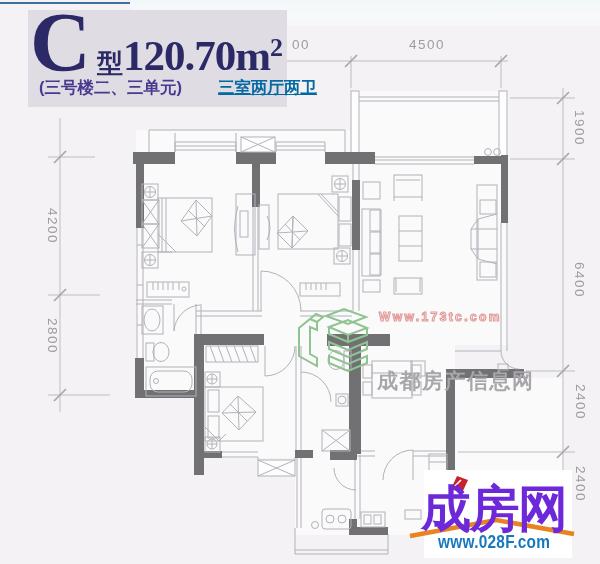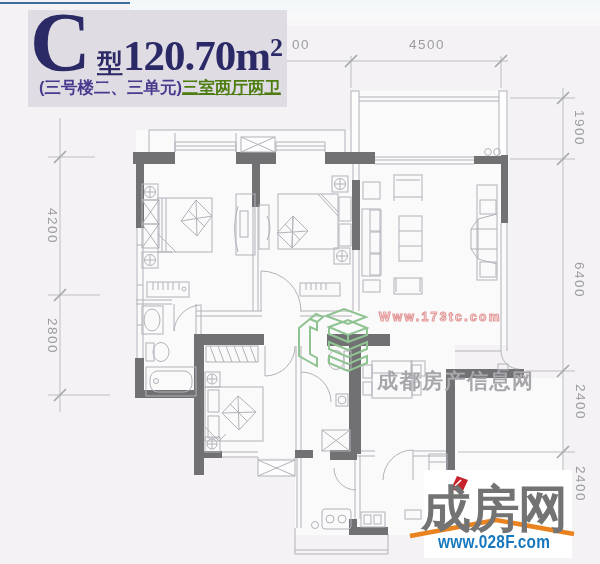--- a/index.html
+++ b/index.html
@@ -399,21 +399,21 @@
   </svg>
 
   <div class="abs" style="left:28px;top:10px;width:259px;height:97px;background:#dfdce4;"></div>
 
   <div class="abs" style="left:30px;top:5px;width:70px;height:78px;font-family:'Liberation Serif',serif;font-size:84px;font-weight:bold;color:#2b2a66;line-height:76px;">C</div>
 
   <div class="abs" style="left:97px;top:46px;font-size:26px;font-weight:bold;color:#2b2a66;">型</div>
 
   <div class="abs" style="left:123px;top:31px;font-family:'Liberation Serif',serif;font-size:43px;font-weight:bold;color:#2b2a66;letter-spacing:-1px;">120.70m<span style="font-size:26px;vertical-align:14px;">2</span></div>
 
-  <div class="abs" style="left:39px;top:77px;font-size:16.5px;font-weight:bold;color:#4a3a8e;letter-spacing:0px;">(三号楼二、三单元)<span style="color:#4d7c0f;text-decoration:underline;">三室两厅两卫</span></div>
+  <div class="abs" style="left:39px;top:77px;font-size:16.5px;font-weight:bold;color:#4a3a8e;letter-spacing:0px;">(三号楼二、三单元)<span style="color:#0369a1;text-decoration:underline;padding-left:36px;">三室两厅两卫</span></div>
 
 
   <svg class="abs" style="left:296px;top:306px" width="80" height="68" viewBox="0 0 80 68" fill="none" stroke="#8fc392" stroke-width="2">
     <path d="M3,22 L14,13 L21,16 L21,24 L14,21 L14,48 L21,52 L21,60 L3,50 Z"></path>
     <path d="M14,13 L20,8 L27,11 L21,16"></path>
     <path d="M30,10 L48,3 L70,11 L52,18 Z"></path>
     <path d="M33,21 L52,14 L71,22 L52,29 Z M33,21 L33,28 L52,36 L52,29 M71,22 L71,29 L52,36"></path>
     <path d="M33,36 L52,44 L71,36 L71,43 L52,51 L33,43 Z"></path>
     <path d="M33,50 L52,58 L71,50 L71,57 L52,65 L33,57 Z"></path>
   </svg>
@@ -426,16 +426,16 @@
 
   <svg class="abs" style="left:447px;top:474px" width="24" height="22" viewBox="0 0 24 22">
       <polygon points="4,15 10,2 21,6 15,19" fill="#c8232c"></polygon>
       <path d="M8,12 L14,6" stroke="#ffffff" stroke-width="1.6"></path>
     </svg>
 
   <svg class="abs" style="left:408px;top:514px" width="168" height="26" viewBox="0 0 168 26">
       <path d="M2,22 L88,6 L166,20" fill="none" stroke="#e9831f" stroke-width="4.5"></path>
     </svg>
 
-  <div class="abs" style="left:421px;top:476px;font-size:50px;font-weight:bold;color:#737373;letter-spacing:-1.5px;">成房网</div>
+  <div class="abs" style="left:421px;top:476px;font-size:50px;font-weight:bold;color:#6d28d9;letter-spacing:-1.5px;">成房网</div>
 
   <div class="abs" style="left:438px;top:531.5px;font-size:17.5px;font-weight:bold;color:#1878be;letter-spacing:0.3px;transform:scaleX(.88);transform-origin:0 0;">www.028F.com</div>
 </div>
 
 </body></html>

